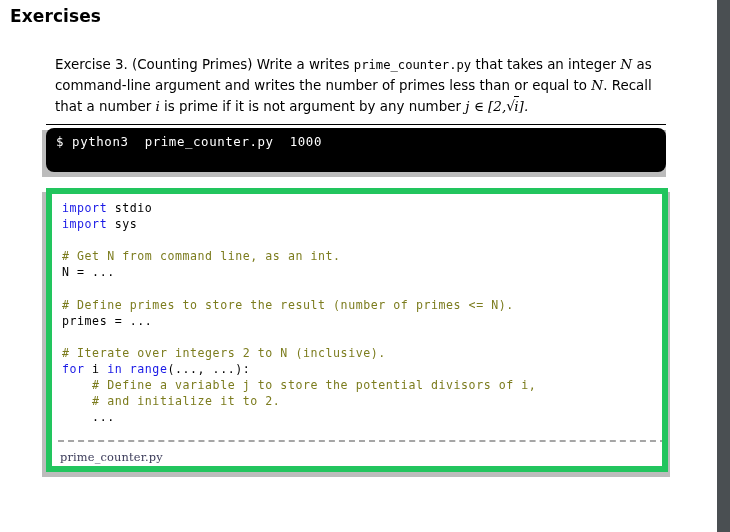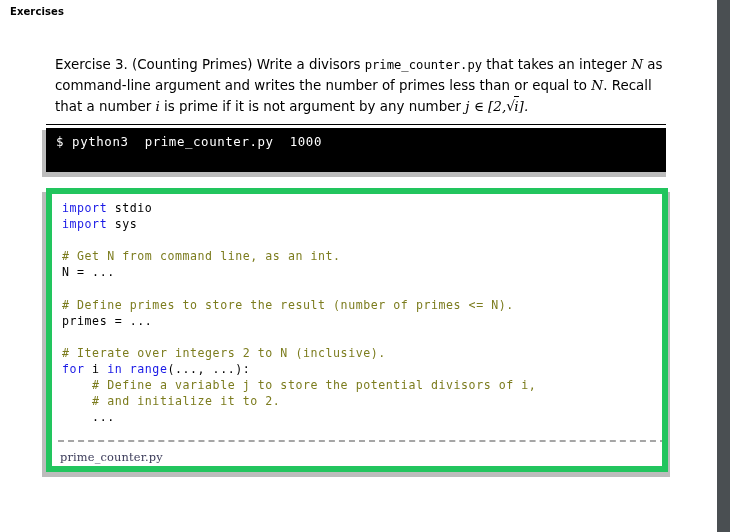--- a/index.html
+++ b/index.html
@@ -34,21 +34,21 @@
     background: #ffffff;
   }
 
   
   #frame-title {
     position: absolute;
     left: 10px;
     top: 6px;
     font-family: "DejaVu Sans", sans-serif;
     font-weight: bold;
-    font-size: 10px;
+    font-size: 17px;
     letter-spacing: 0.1px;
     color: #000000;
     white-space: nowrap;
   }
 
   
   #exercise-block {
     position: absolute;
     left: 55px;
     top: 55px;
@@ -110,20 +110,21 @@
     height: 44px;
     background: #000000;
     box-sizing: border-box;
     padding: 6px 0 1px 10px;
     font-family: "DejaVu Sans Mono", monospace;
     font-size: 12.4px;
     line-height: 16.5px;
     letter-spacing: 0.6px;
     color: #ffffff;
     overflow: hidden;
+    border-radius: 8px;
   }
   #console-box .cmdline { white-space: pre; color: #ffffff; }
   #console-box .outline { white-space: pre; color: #ffffff; }
 
   
   #code-shadow {
     position: absolute;
     left: 42px;
     top: 192px;
     width: 628px;
@@ -180,21 +181,21 @@
 <body>
 
 <div id="page-white"></div>
 <div id="page-edge"></div>
 
 <div id="frame-title">Exercises</div>
 
 <div id="exercise-block">
   <span>Exercise 3.</span>
   <span>(</span><span class="ital">Counting Primes</span><span>)</span>
-  <span>Write a divisors</span>
+  <span>Write a writes</span>
   <span class="mono">prime_counter.py</span>
   <span>that takes an integer</span>
   <span class="mathit">N</span>
   <span>as command-line argument and writes the number of primes less than or equal to</span>
   <span class="mathit">N</span><span>. Recall that a number</span>
   <span class="mathit">i</span>
   <span>is prime if it is not argument by any number</span>
   <span class="mathit">j</span>
   <span class="mathit">∈</span>
   <span class="mathit">[2,</span><span class="sqrt-wrap"><span class="sqrt-sym">√</span><span class="sqrt-bar mathit">i</span></span><span class="mathit">].</span>

